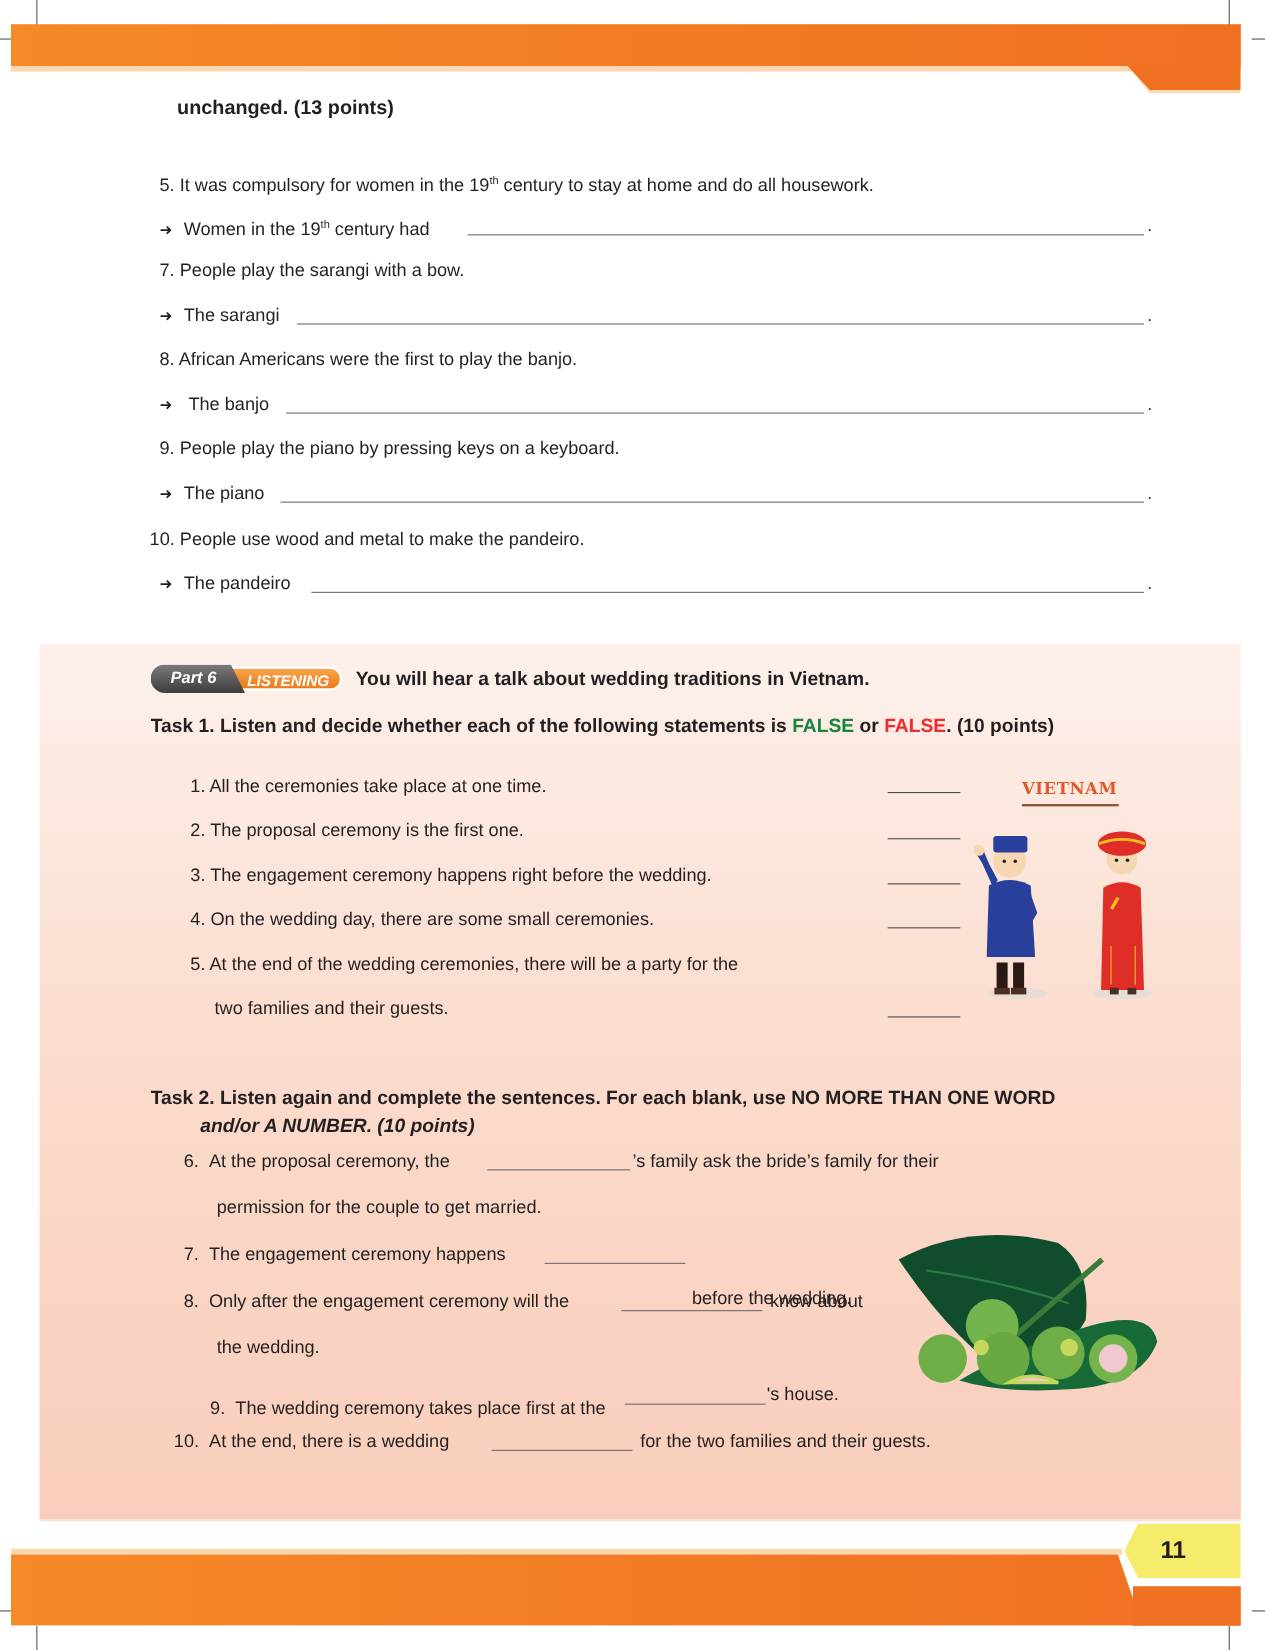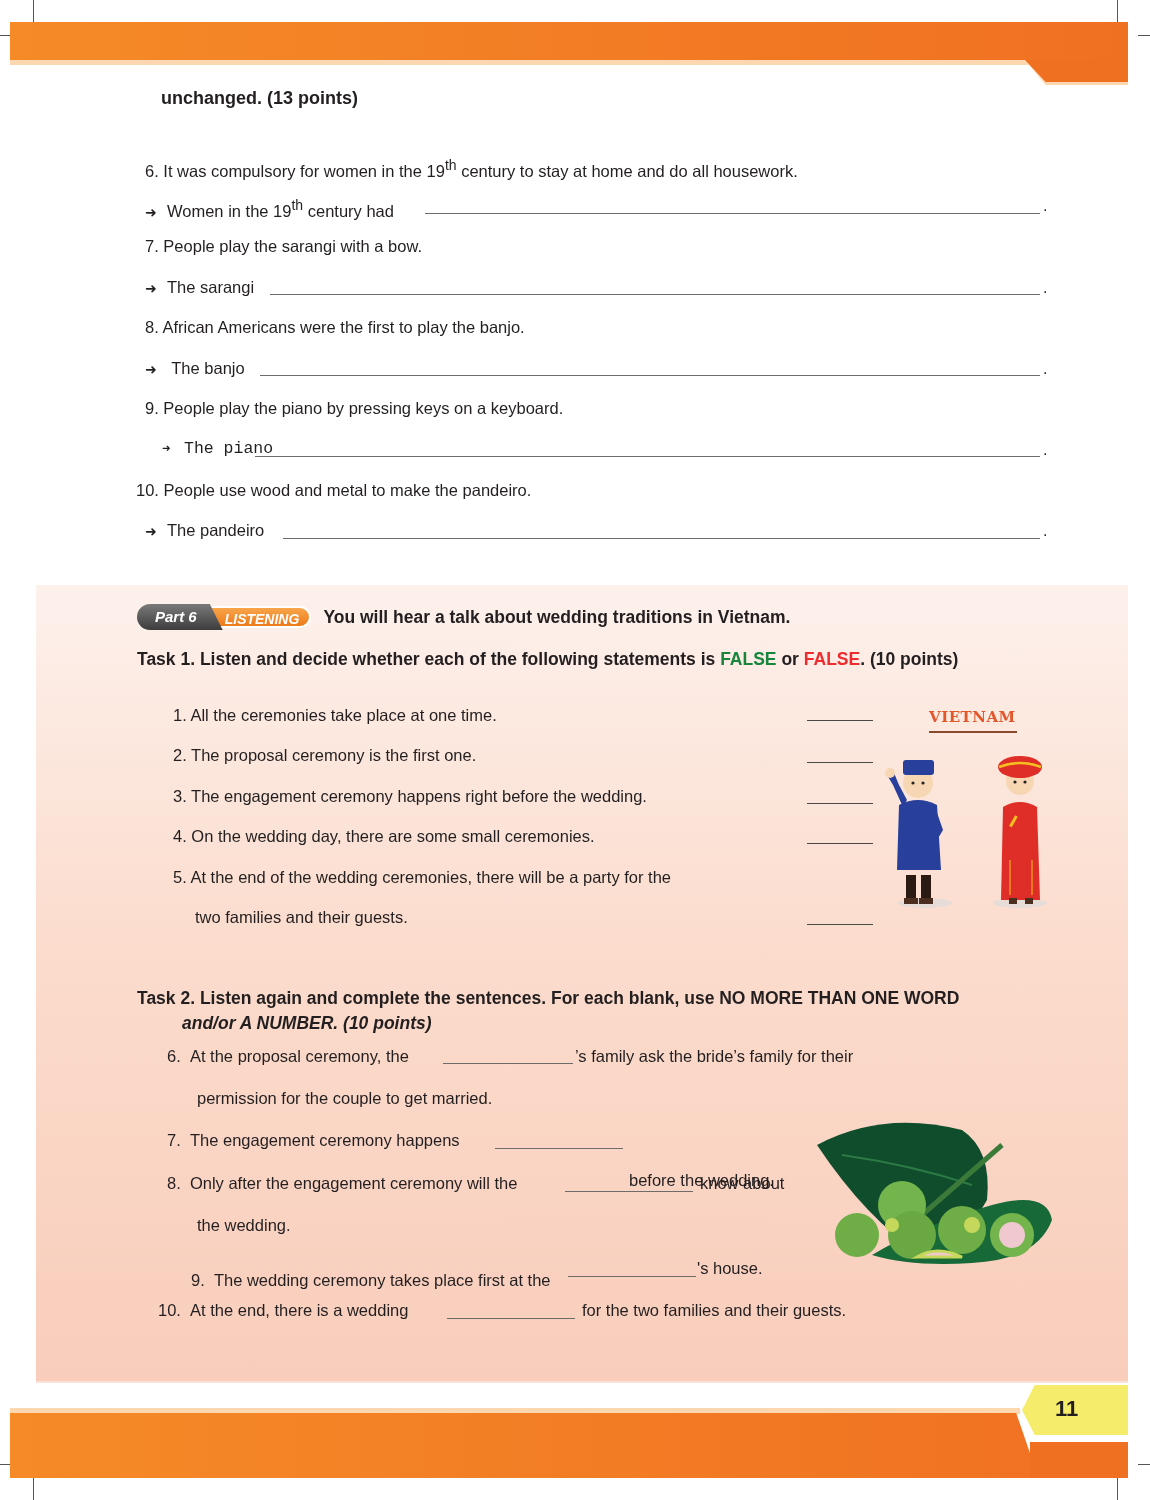--- a/index.html
+++ b/index.html
@@ -13,21 +13,21 @@
   .top-band-shadow { position: absolute; left: 10px; top: 60px; width: 1118px; height: 5px; background: #fdd7b0; }
   .top-notch { position: absolute; left: 1025px; top: 60px; width: 103px; height: 22px;
     background: #f07022; clip-path: polygon(0 0, 100% 0, 100% 100%, 20% 100%); }
   .top-notch-shadow { position: absolute; left: 1025px; top: 60px; width: 103px; height: 25px;
     background: #fdd7b0; clip-path: polygon(0 0, 4% 0, 24% 88%, 100% 88%, 100% 100%, 20% 100%); }
 
   .q-heading { position: absolute; left: 137px; top: 86px; width: 900px; font-weight: bold; font-size: 18px; line-height: 24px; }
   .q-heading .indent { display: block; padding-left: 24px; }
 
   .row { position: absolute; font-size: 16.5px; line-height: 20px; white-space: nowrap; }
-  .row sup { font-size: 14px; }
+  .row sup { font-size: 10px; }
   .arrow { display: inline-block; width: 22px; font-size: 14px; }
   .blank-line { position: absolute; height: 1px; background: #6f6b6b; }
   .dot { position: absolute; font-size: 16px; }
 
   .listening-panel { position: absolute; left: 36px; top: 585px; width: 1092px; height: 796px;
     background: linear-gradient(180deg, #fdf1ec 0%, #fbdccd 45%, #f9cdbb 100%); }
 
   .part-pill { position: absolute; left: 137px; top: 604px; height: 26px; display: flex; align-items: center; }
   .part-label { background: linear-gradient(180deg,#7a7a7a,#3d3d3d); color: #fff; font-weight: bold; font-style: italic;
     font-size: 15px; height: 26px; line-height: 26px; padding: 0 26px 0 18px; border-radius: 13px 0 0 13px;
@@ -73,21 +73,21 @@
 <div class="top-band"></div>
 <div class="top-band-shadow"></div>
 <div class="top-notch-shadow"></div>
 <div class="top-notch"></div>
 
 <div class="q-heading">
   <span class="indent">unchanged. (13 points)</span>
 </div>
 
 <div class="row" style="left:145px;top:155px;">
-  <span>6. It was compulsory for women in the 19</span><sup>th</sup><span> century to stay at home and do all housework.</span>
+  <span>5. It was compulsory for women in the 19</span><sup>th</sup><span> century to stay at home and do all housework.</span>
 </div>
 <div class="row" style="left:145px;top:195px;">
   <span class="arrow">➜</span><span>Women in the 19</span><sup>th</sup><span> century had</span>
 </div>
 <div class="blank-line" style="left:425px;top:213px;width:615px;"></div>
 <div class="dot" style="left:1043px;top:197px;">.</div>
 
 <div class="row" style="left:145px;top:236px;"><span>7. People play the sarangi with a bow.</span></div>
 <div class="row" style="left:145px;top:277px;">
   <span class="arrow">➜</span><span>The sarangi</span>
@@ -96,21 +96,21 @@
 <div class="dot" style="left:1043px;top:279px;">.</div>
 
 <div class="row" style="left:145px;top:317px;"><span>8. African Americans were the first to play the banjo.</span></div>
 <div class="row" style="left:145px;top:358px;">
   <span class="arrow">➜</span><span> The banjo</span>
 </div>
 <div class="blank-line" style="left:260px;top:375px;width:780px;"></div>
 <div class="dot" style="left:1043px;top:360px;">.</div>
 
 <div class="row" style="left:145px;top:398px;"><span>9. People play the piano by pressing keys on a keyboard.</span></div>
-<div class="row" style="left:162px;top:439px;font-family:Liberation Mono, monospace;">
+<div class="row" style="left:145px;top:439px;">
   <span class="arrow">➜</span><span>The piano</span>
 </div>
 <div class="blank-line" style="left:255px;top:456px;width:785px;"></div>
 <div class="dot" style="left:1043px;top:441px;">.</div>
 
 <div class="row" style="left:136px;top:480px;"><span>10. People use wood and metal to make the pandeiro.</span></div>
 <div class="row" style="left:145px;top:520px;">
   <span class="arrow">➜</span><span>The pandeiro</span>
 </div>
 <div class="blank-line" style="left:283px;top:538px;width:757px;"></div>

